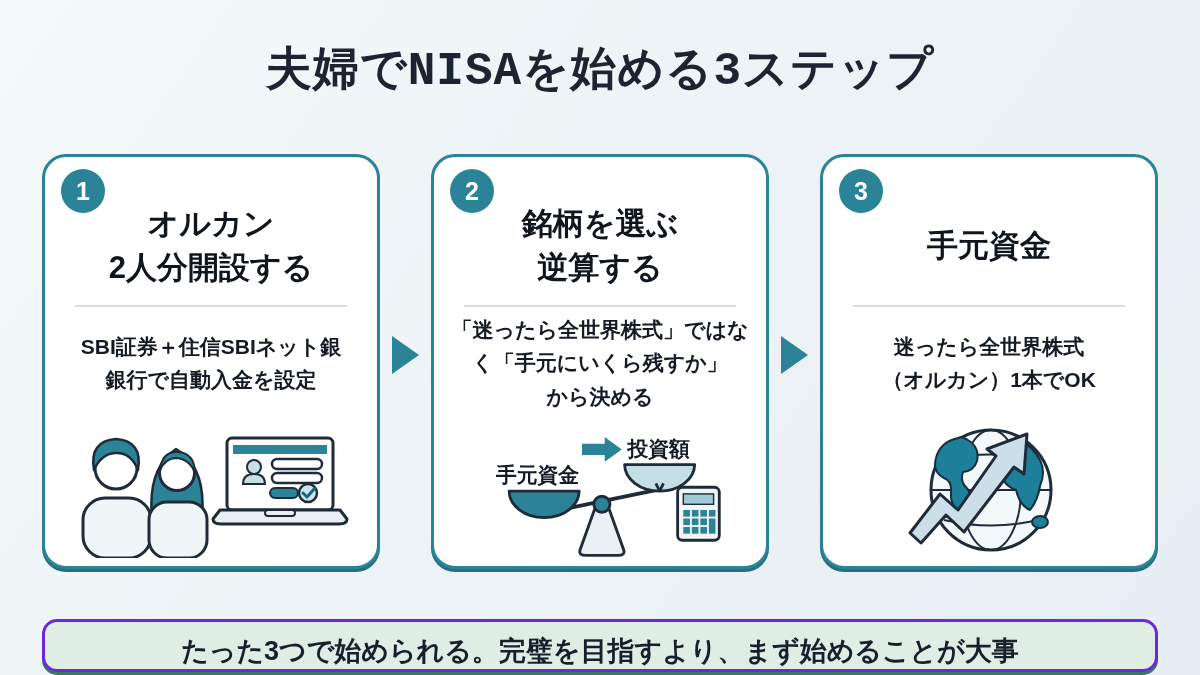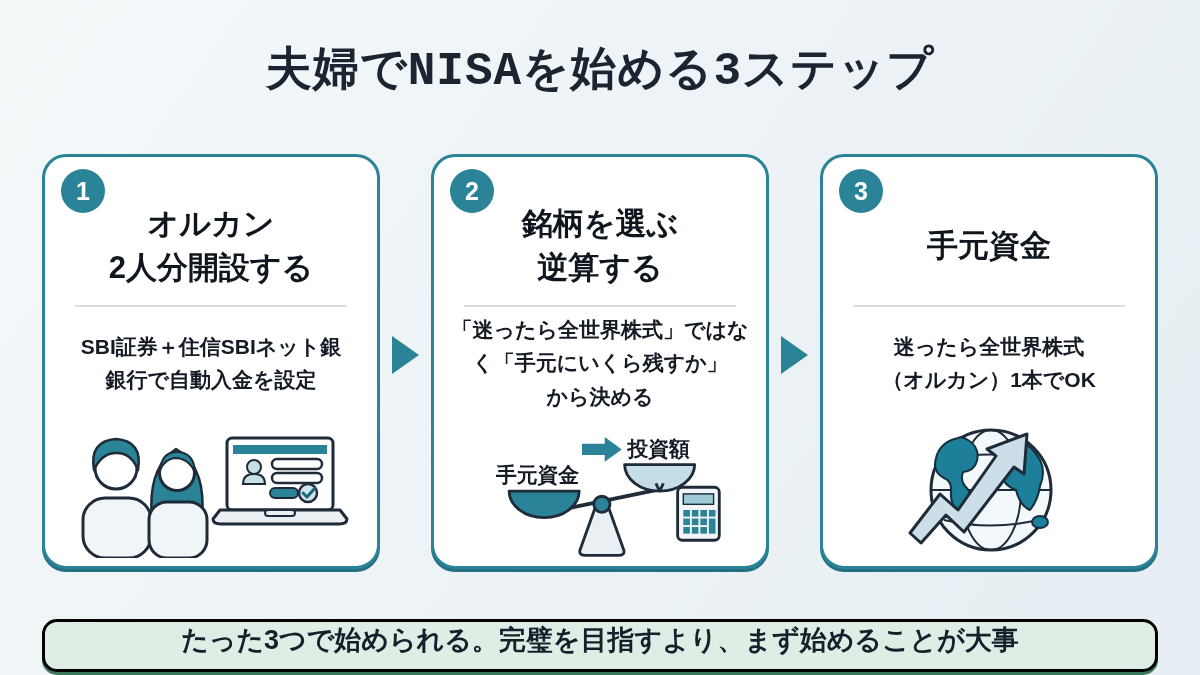--- a/index.html
+++ b/index.html
@@ -45,23 +45,23 @@
   }
   .illu svg{max-height:142px;}
   .flow-arrow{
     width:0;height:0;
     border-top:19px solid transparent;border-bottom:19px solid transparent;
     border-left:27px solid #2a8396;
     margin-top:-14px;
   }
   .banner{
     box-sizing:border-box;margin:50px 42px 0;height:53px;
-    background:#dfeee5;border:3px solid #000000;border-radius:15px;
+    background:#dfeee5;border:3px solid #6d28d9;border-radius:15px;
     box-shadow:0 3px 0 #3a7a5c;
-    display:flex;align-items:flex-start;justify-content:center;
+    display:flex;align-items:flex-end;justify-content:center;
     font-size:27px;font-weight:800;color:#16202c;
   }
   .svg-label{font-weight:bold;}
 </style>
 </head>
 <body>
 
 <div class="page-title">夫婦でNISAを始める3ステップ</div>
 
 <div class="cards-row">

